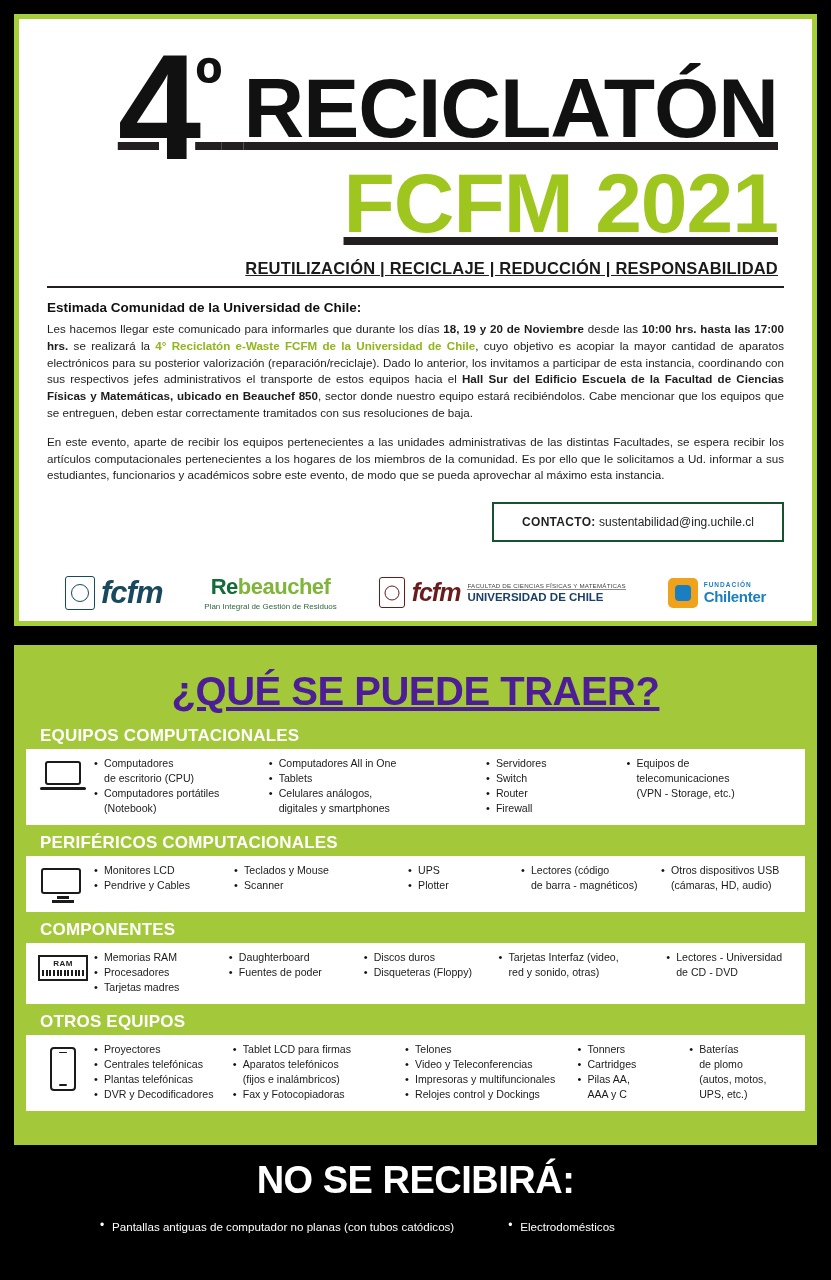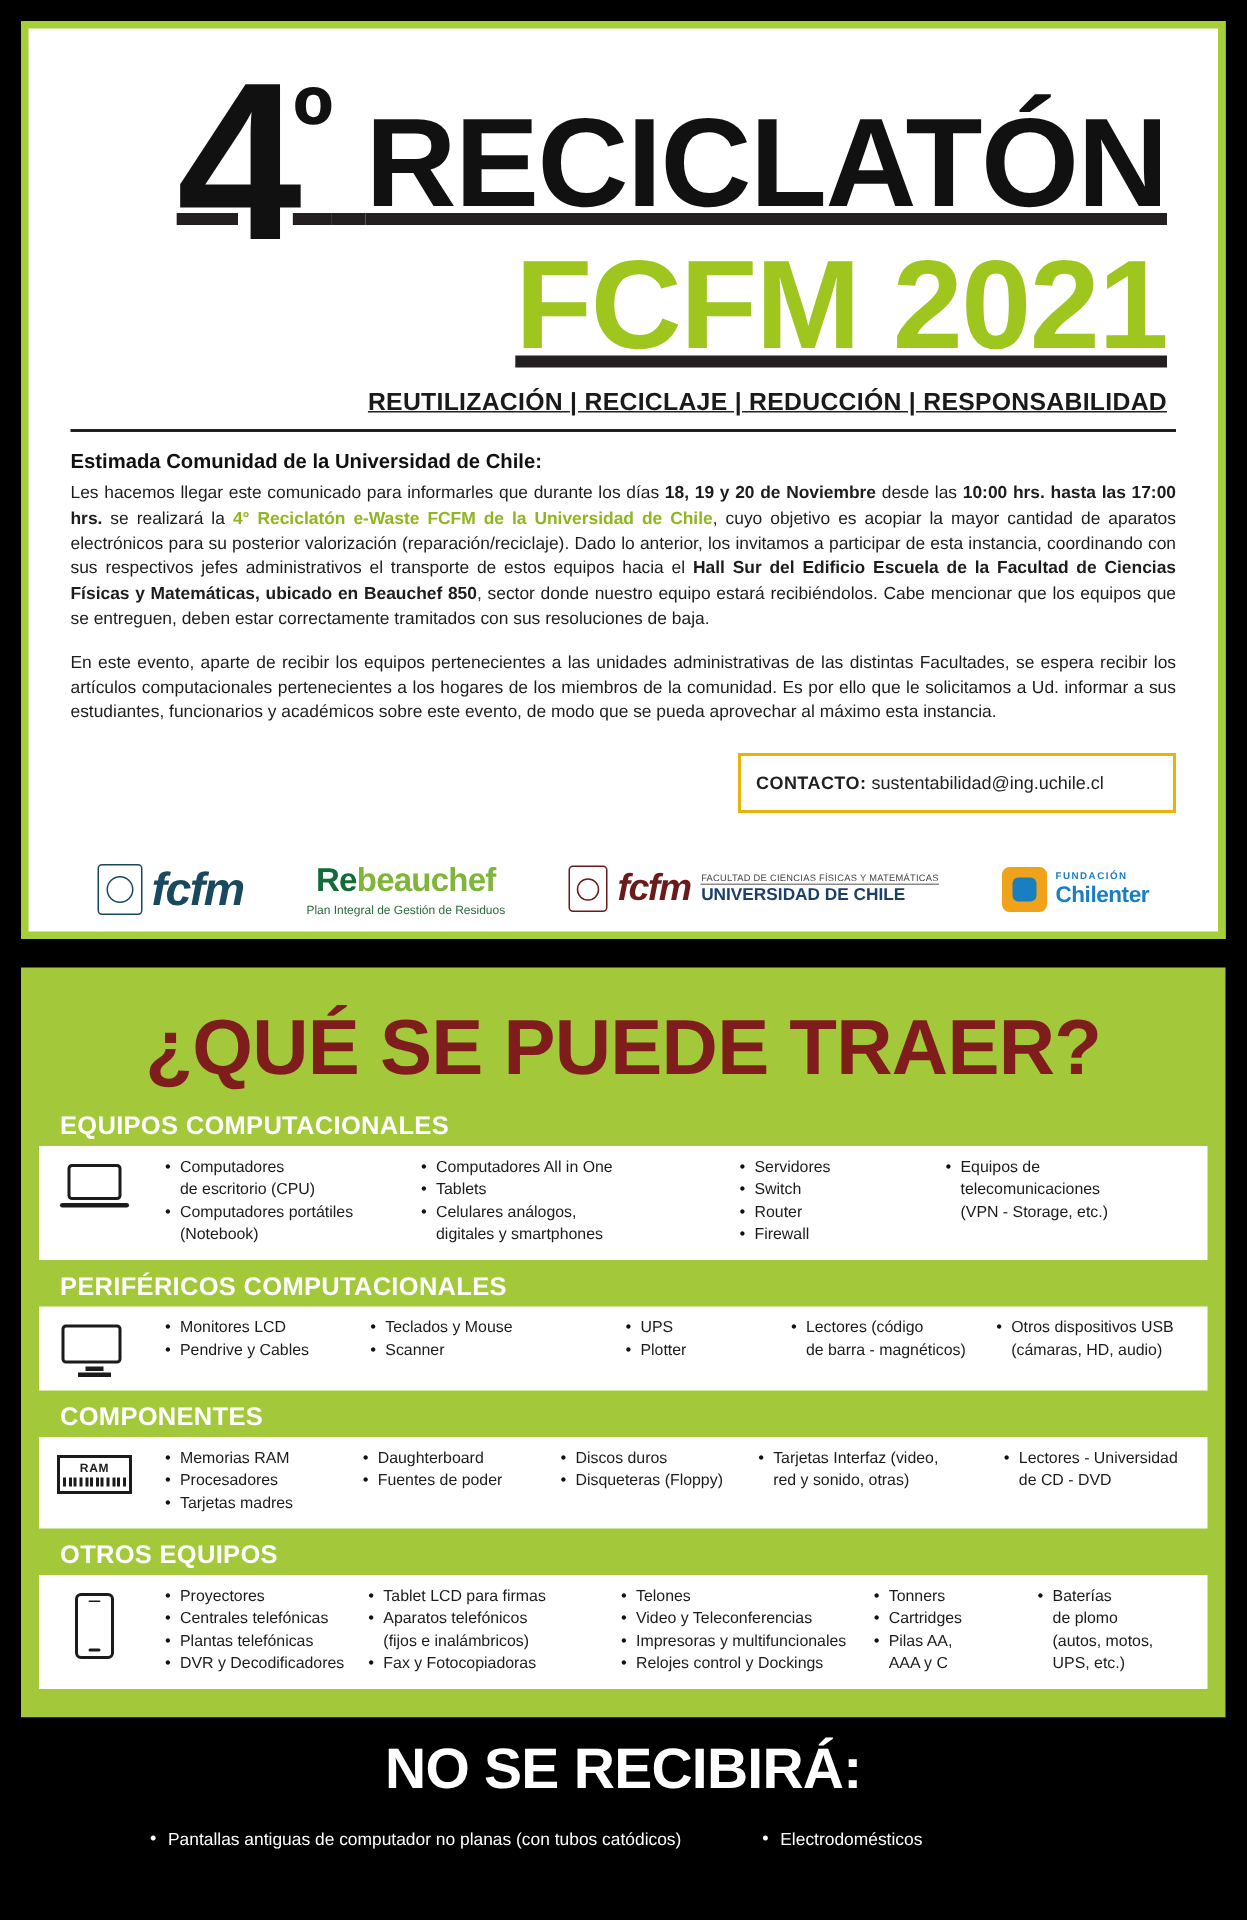--- a/index.html
+++ b/index.html
@@ -68,23 +68,23 @@
     text-align: justify;
     color: #1c1c1c;
   }
   .body-text b { font-weight: 800; }
   .grn { color:#8fb61c; font-weight:800; }
   .para2 { margin-top: 12px; }
 
   .contact-box {
     margin: 18px 0 0 auto;
     width: 292px;
-    border: 2px solid #eab308;
+    border: 2px solid #14532d;
     padding: 11px 10px;
-    text-align: left;
+    text-align: center;
     font-size: 12px;
   }
   .contact-box b { font-weight: 800; letter-spacing: .3px; }
 
   
   .logos {
     display: flex; align-items: center; justify-content: space-between;
     margin-top: 32px; padding: 0 18px;
   }
   .logo { display:flex; align-items:center; gap:6px; }
@@ -115,39 +115,40 @@
 
   
   .green-panel {
     position: absolute; left: 14px; top: 645px; width: 803px; height: 500px;
     background: #a3c93a;
     padding: 10px 0 0 0;
   }
   .q-title {
     text-align: center;
     font-weight: 800;
-    font-size: 52px;
-    color: #7f1d1d;
+    font-size: 40px;
+    color: #4c1d95;
     letter-spacing: -0.5px;
     margin: 14px 0 12px 0;
+    text-decoration: underline;
   }
   .cat-head {
     font-weight: 700;
     font-size: 17px;
     color: #ffffff;
     padding: 0 0 3px 26px;
     letter-spacing: .2px;
   }
   .cat-body {
     background: #ffffff;
     margin: 0 12px 8px 12px;
     padding: 8px 8px 8px 6px;
     display: flex;
     align-items: flex-start;
-    gap: 16px;
+    gap: 0;
     min-height: 56px;
   }
   .cat-icon {
     width: 62px; min-width:62px; display:flex; align-items:center; justify-content:center;
     padding-top: 4px;
   }
   .cols { display:flex; flex:1; gap:4px; }
   .col { flex: 1; }
   .col.narrow { flex: 0.8; }
   .col.wide { flex: 1.25; }

